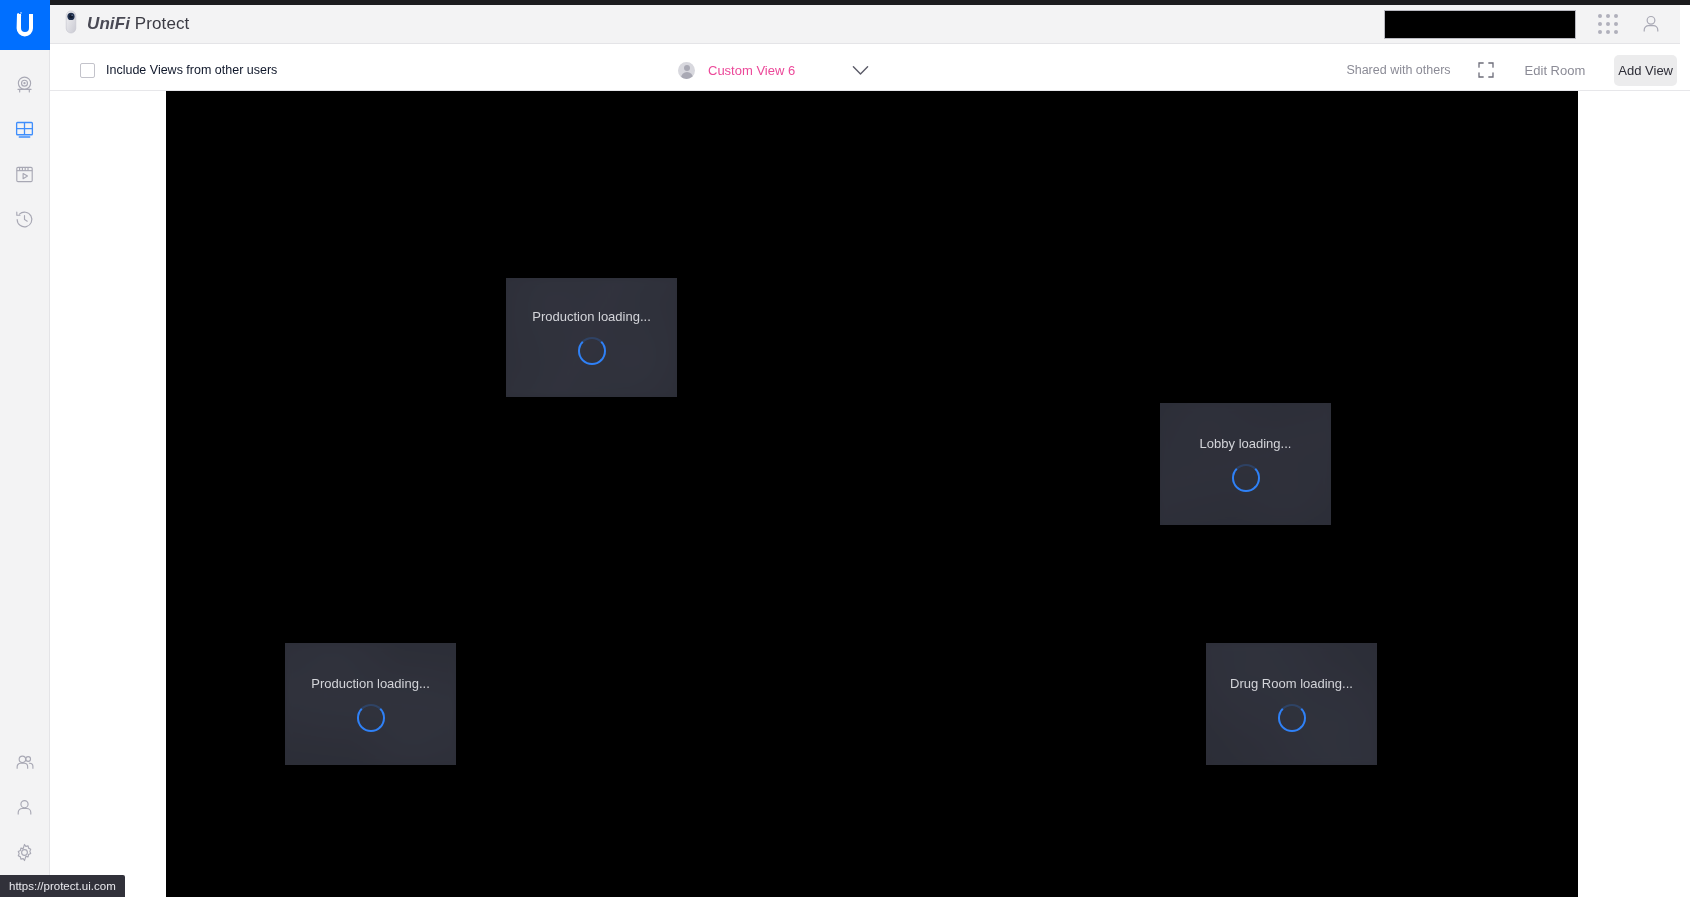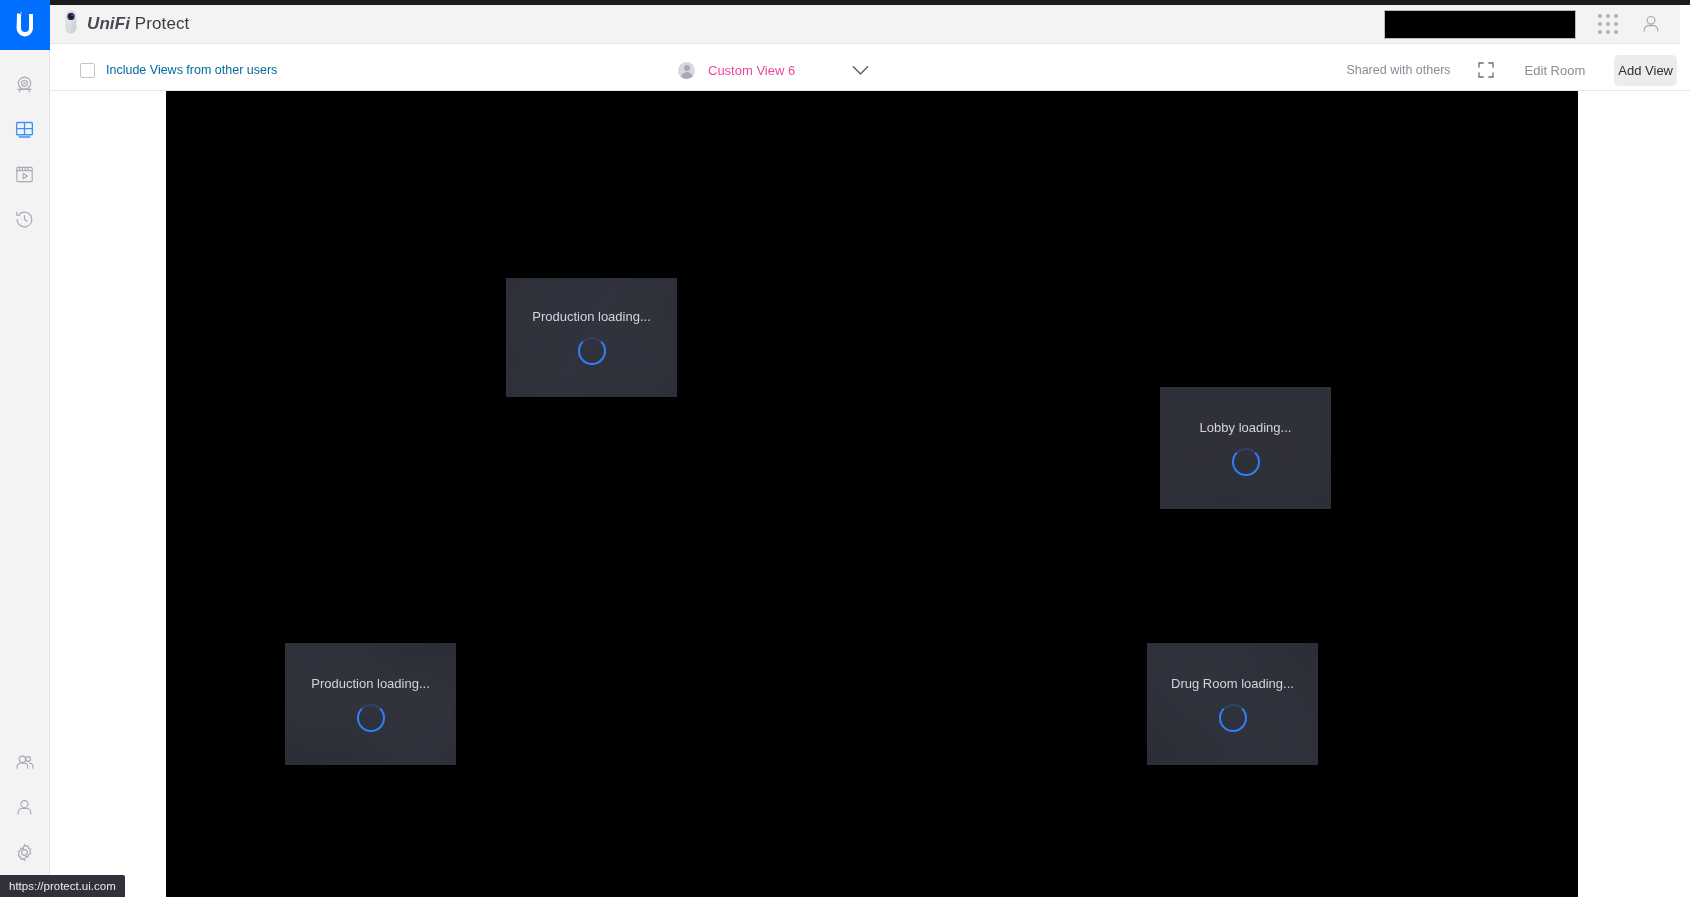--- a/index.html
+++ b/index.html
@@ -150,21 +150,21 @@
   }
   .chk {
     width: 15px; height: 15px;
     border: 1px solid #c3c3cb;
     border-radius: 2px;
     background: #fff;
     cursor: pointer;
   }
   .subbar-label {
     font-size: 12.5px;
-    color: #0369a1;
+    color: #0f172a;
   }
   .subbar-center {
     position: absolute;
     left: 628px;
     display: flex;
     align-items: center;
     gap: 13px;
     cursor: pointer;
   }
   .avatar-sm {
@@ -486,33 +486,33 @@
     </div>
   </div>
 
   <main class="stage">
       <div class="tile" style="left: 340px; top: 187px; width: 171px; height: 119px;">
         <div class="tile-bg" style="background: radial-gradient(circle at 28% 22%, rgb(74, 77, 89) 0%, transparent 46%), radial-gradient(circle at 74% 68%, rgb(74, 77, 89) 0%, transparent 42%), linear-gradient(118deg, rgb(53, 55, 63) 0%, rgb(74, 77, 89) 48%, rgb(53, 55, 63) 100%);"></div>
         <div class="tile-veil"></div>
         <div class="tile-label">Production loading...</div>
         <div class="spinner" style="border-color: rgba(47, 129, 247, 0.22) rgb(47, 129, 247) rgb(47, 129, 247);"></div>
       </div>
-      <div class="tile" style="left: 994px; top: 296px; width: 171px; height: 122px;">
+      <div class="tile" style="left: 994px; top: 312px; width: 171px; height: 122px;">
         <div class="tile-bg" style="background: radial-gradient(circle at 28% 22%, rgb(65, 67, 78) 0%, transparent 46%), radial-gradient(circle at 74% 68%, rgb(65, 67, 78) 0%, transparent 42%), linear-gradient(164deg, rgb(47, 49, 58) 0%, rgb(65, 67, 78) 48%, rgb(47, 49, 58) 100%);"></div>
         <div class="tile-veil"></div>
         <div class="tile-label">Lobby loading...</div>
         <div class="spinner" style="border-color: rgba(47, 129, 247, 0.22) rgb(47, 129, 247) rgb(47, 129, 247);"></div>
       </div>
       <div class="tile" style="left: 119px; top: 552px; width: 171px; height: 122px;">
         <div class="tile-bg" style="background: radial-gradient(circle at 28% 22%, rgb(72, 75, 87) 0%, transparent 46%), radial-gradient(circle at 74% 68%, rgb(72, 75, 87) 0%, transparent 42%), linear-gradient(187deg, rgb(50, 52, 60) 0%, rgb(72, 75, 87) 48%, rgb(50, 52, 60) 100%);"></div>
         <div class="tile-veil"></div>
         <div class="tile-label">Production loading...</div>
         <div class="spinner" style="border-color: rgba(47, 129, 247, 0.22) rgb(47, 129, 247) rgb(47, 129, 247);"></div>
       </div>
-      <div class="tile" style="left: 981px; top: 552px; width: 171px; height: 122px;">
+      <div class="tile" style="left: 1040px; top: 552px; width: 171px; height: 122px;">
         <div class="tile-bg" style="background: radial-gradient(circle at 28% 22%, rgb(70, 73, 86) 0%, transparent 46%), radial-gradient(circle at 74% 68%, rgb(70, 73, 86) 0%, transparent 42%), linear-gradient(233deg, rgb(49, 51, 60) 0%, rgb(70, 73, 86) 48%, rgb(49, 51, 60) 100%);"></div>
         <div class="tile-veil"></div>
         <div class="tile-label">Drug Room loading...</div>
         <div class="spinner" style="border-color: rgba(47, 129, 247, 0.22) rgb(47, 129, 247) rgb(47, 129, 247);"></div>
       </div>
     </main>
 
   <div class="statusbar">https://protect.ui.com</div>
 
 </div>

